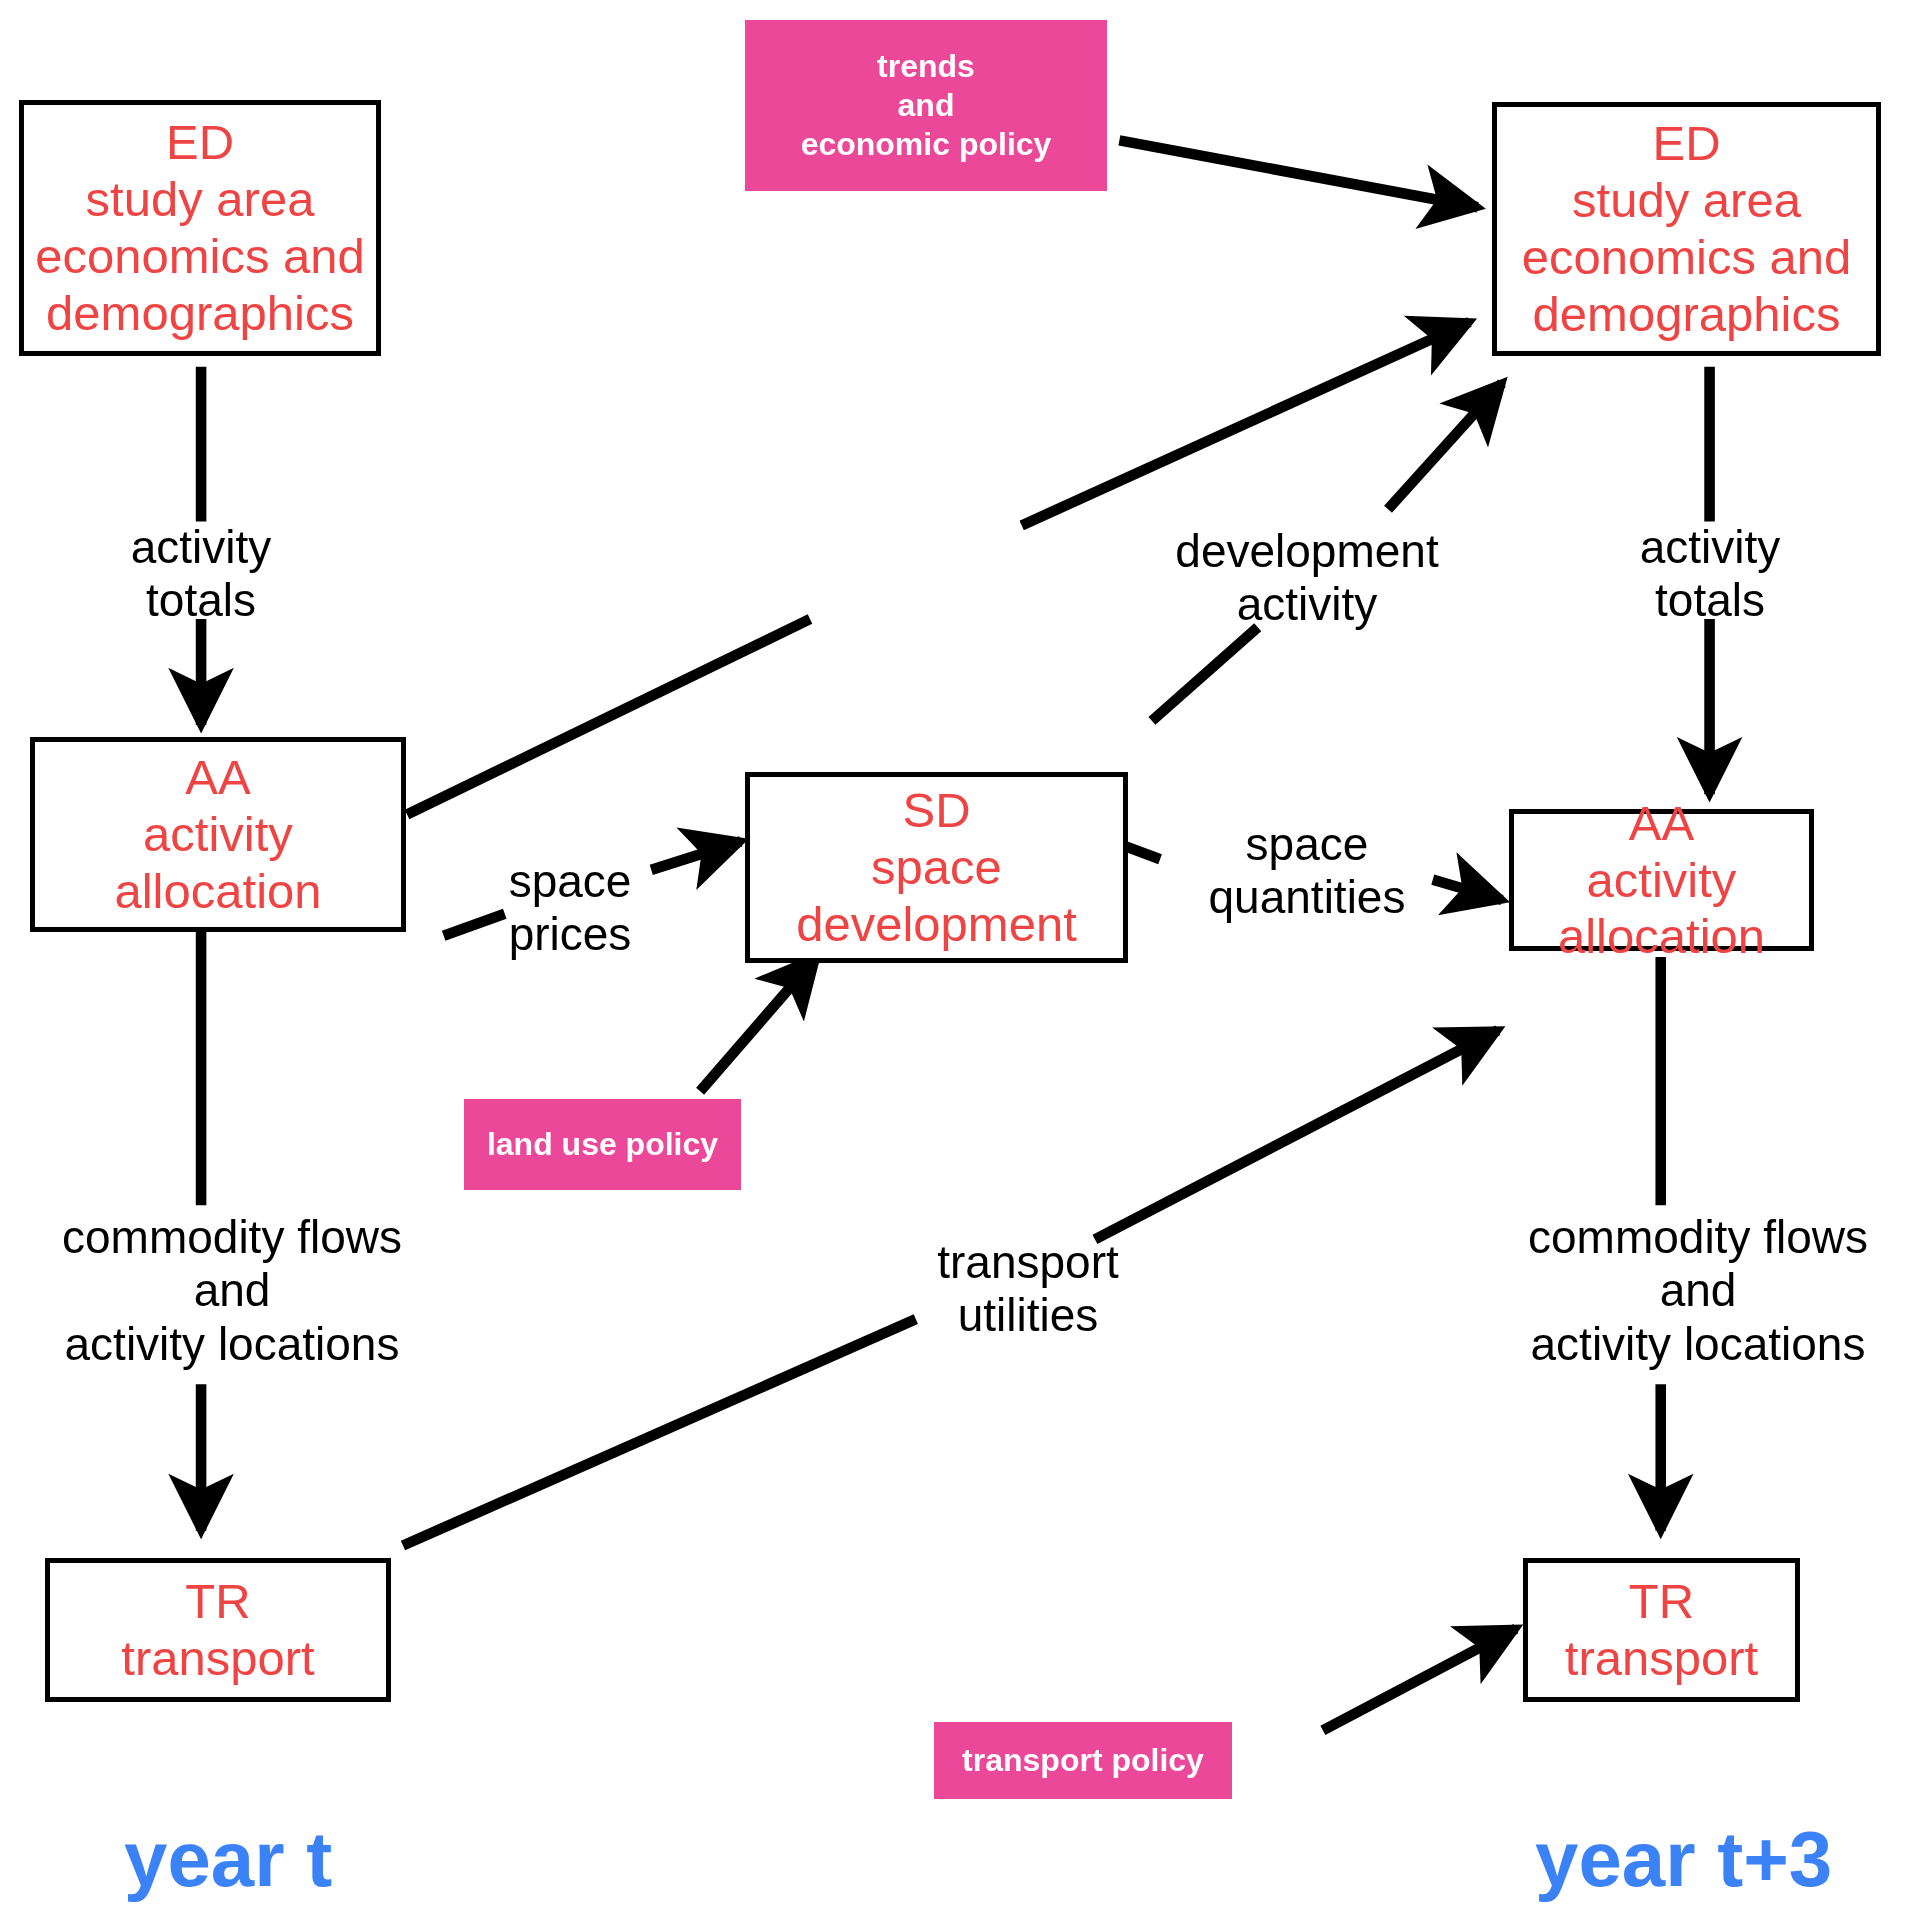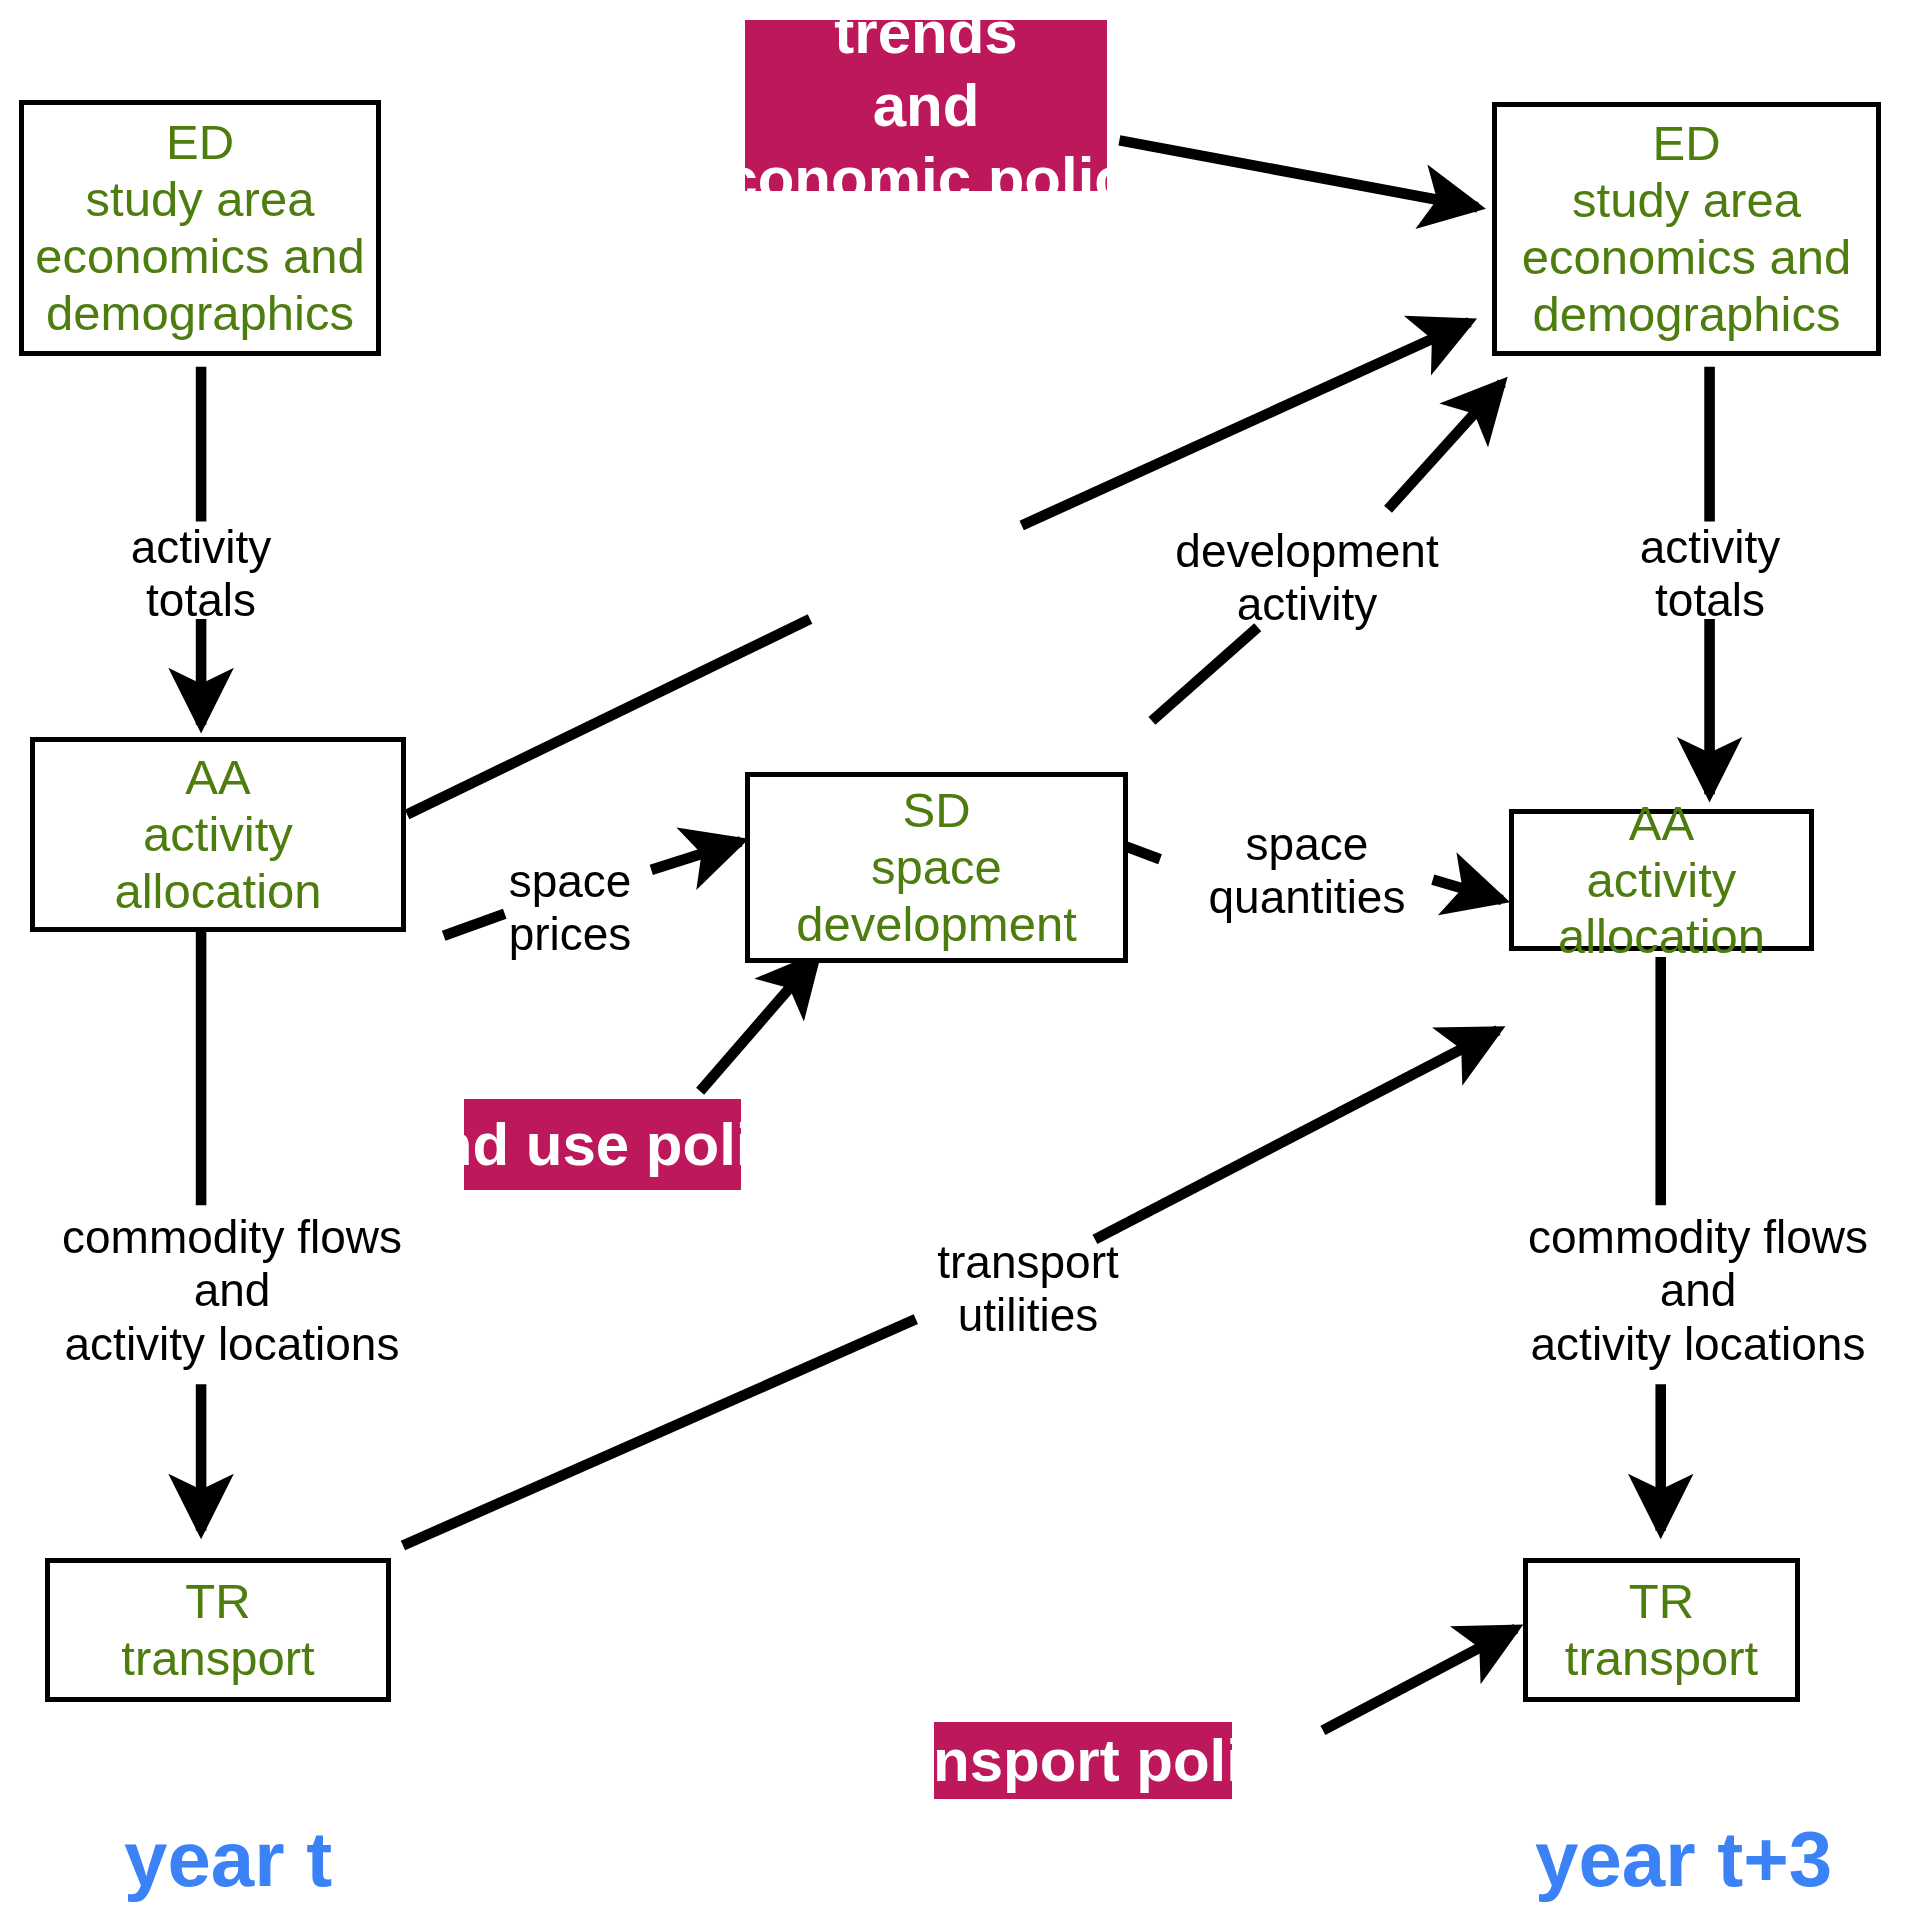--- a/index.html
+++ b/index.html
@@ -21,38 +21,38 @@
   .node{
     position:absolute;
     box-sizing:border-box;
     border:5.7px solid #000000;
     background:#ffffff;
     display:flex;
     flex-direction:column;
     align-items:center;
     justify-content:center;
     text-align:center;
-    color:#4d7c0f;
+    color:#ef4444;
     font-size:49px;
     line-height:1.16;
     letter-spacing:0px;
   }
   .node .ln{display:block;white-space:nowrap;}
   .policy{
     position:absolute;
     box-sizing:border-box;
-    background:#be185d;
+    background:#ec4899;
     color:#ffffff;
     font-weight:bold;
     display:flex;
     flex-direction:column;
     align-items:center;
     justify-content:center;
     text-align:center;
-    font-size:60px;
+    font-size:32px;
     line-height:1.22;
   }
   .policy .ln{display:block;white-space:nowrap;}
   .flabel{
     position:absolute;
     color:#000000;
     font-size:46px;
     line-height:1.16;
     text-align:center;
     white-space:nowrap;

